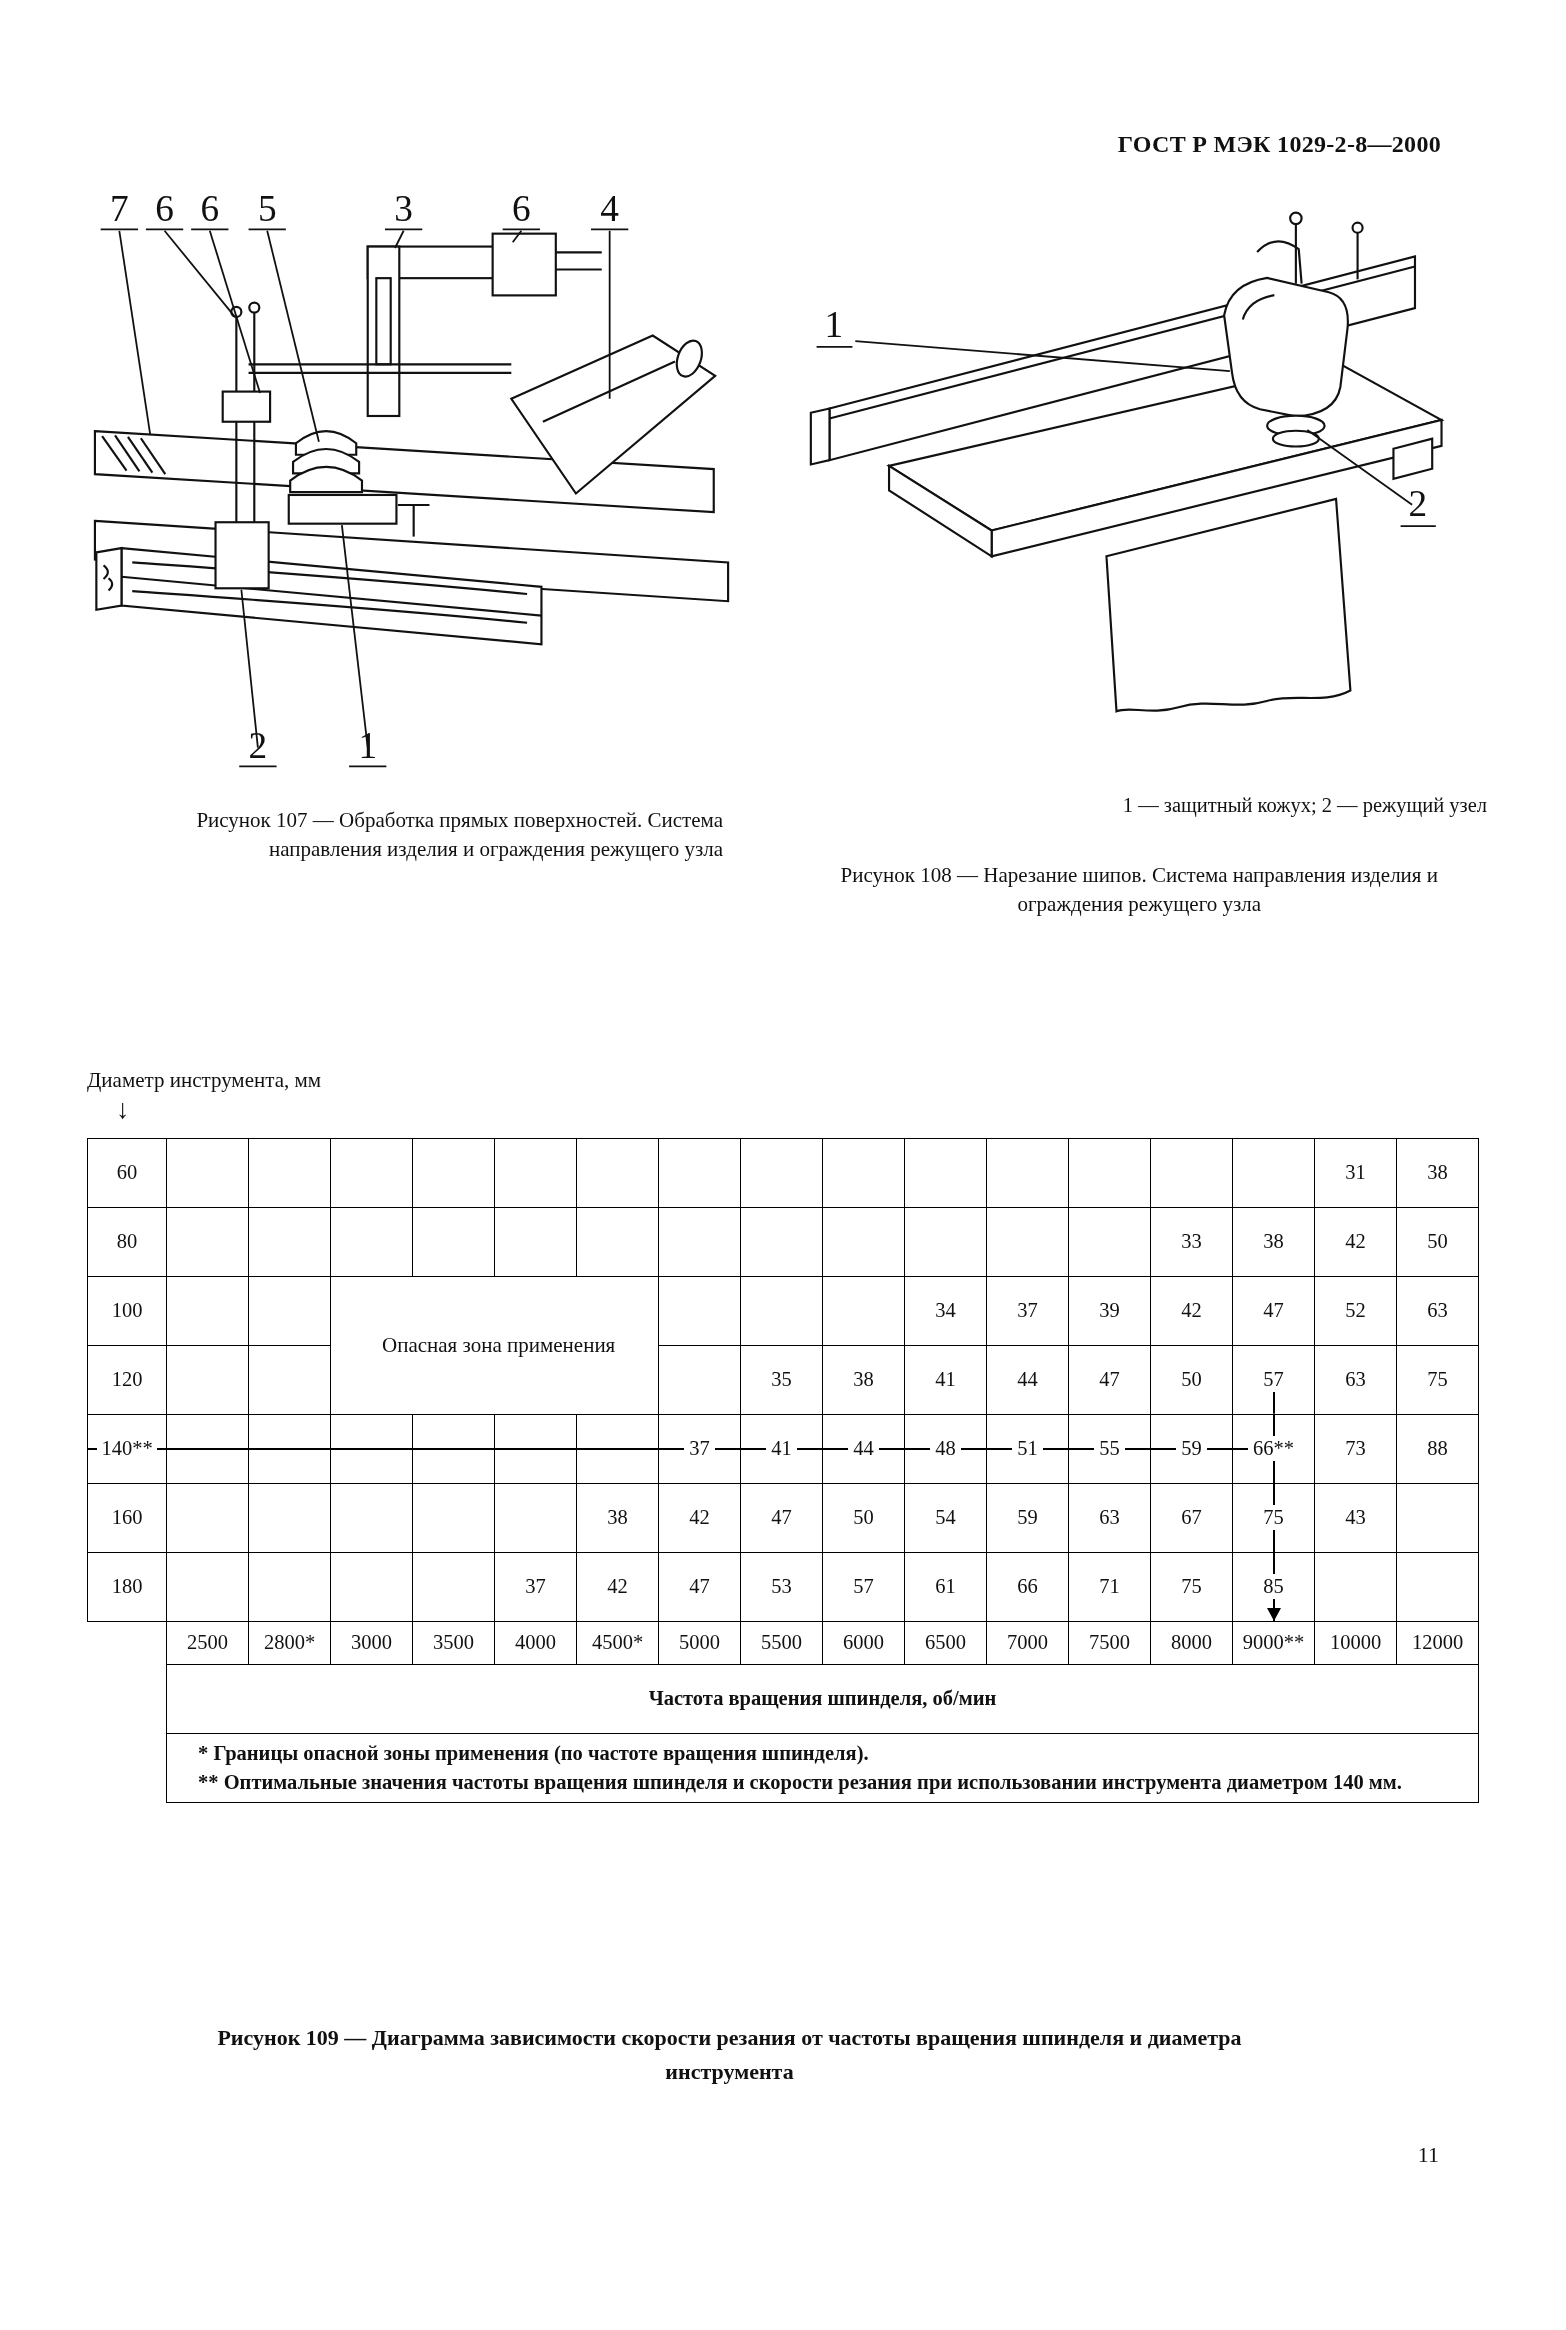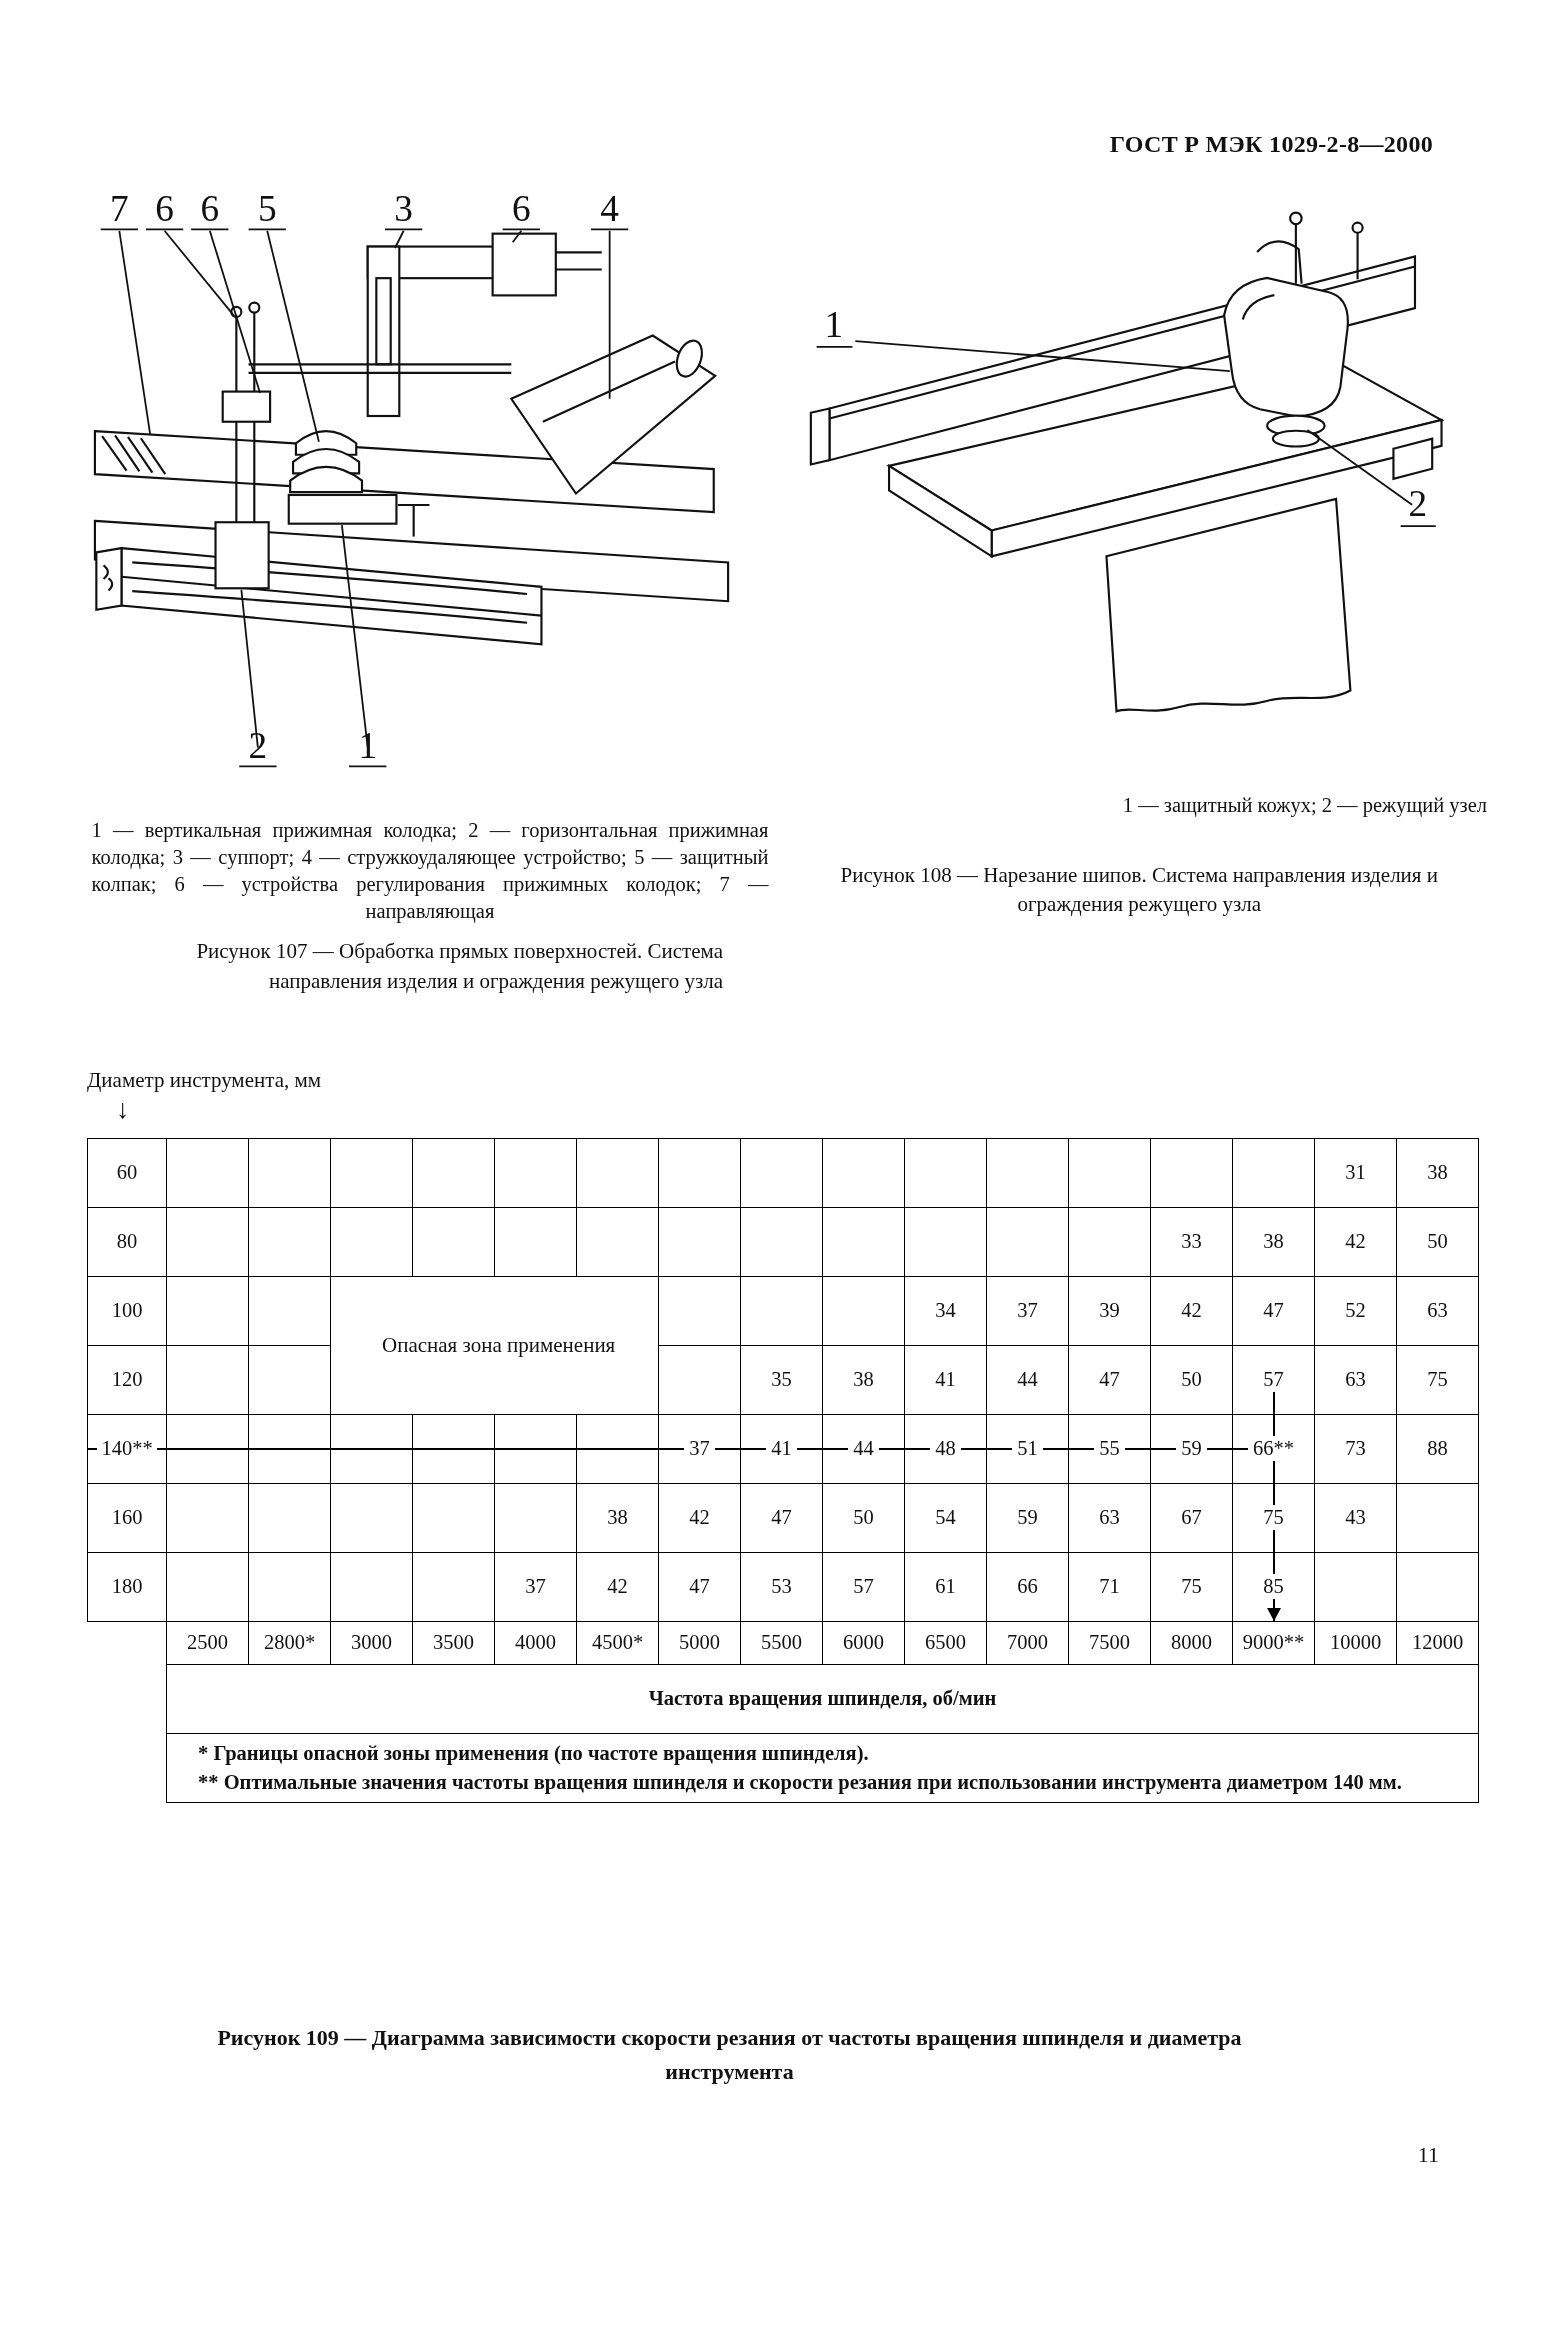--- a/index.html
+++ b/index.html
@@ -6,21 +6,21 @@
   .page{
     position:relative;
     width:1567px;height:2330px;
     background:#ffffff;
     font-family:"Liberation Serif","DejaVu Serif",serif;
     color:#111;
     overflow:hidden;
   }
   
   .doc-header{
-    position:absolute;top:131px;right:134px;
+    position:absolute;top:131px;right:126px;
     font-weight:bold;font-size:24px;letter-spacing:0.3px;
   }
   
   .figures{position:absolute;top:183px;left:82px;width:1405px;display:flex;}
   .fig-col-left{width:696px;}
   .fig-col-right{width:709px;padding-left:13.6px;box-sizing:border-box;}
   .fig svg{display:block;}
   .fig-legend{
     margin-top:23px;font-size:20.5px;line-height:1.32;
     text-align:justify;text-align-last:center;padding:0 9.6px;
@@ -164,21 +164,20 @@
             <text class="callout" x="178" y="52">6</text>
             <text class="callout" x="258" y="52">5</text>
             <text class="callout" x="448" y="52">3</text>
             <text class="callout" x="612" y="52">6</text>
             <text class="callout" x="735" y="52">4</text>
             <text class="callout" x="245" y="800">2</text>
             <text class="callout" x="398" y="800">1</text>
           </g>
         </svg>
       </div>
-      <div class="fig-legend">1 — вертикальная прижимная колодка; 2 — горизонтальная прижимная колодка; 3 — суппорт; 4 — стружкоудаляющее устройство; 5 — защитный колпак; 6 — устройства регулирования прижимных колодок; 7 — направляющая</div>
       <div class="fig-caption">Рисунок 107 — Обработка прямых поверхностей. Система направления изделия и ограждения режущего узла</div>
     </div>
 
     <div class="fig-col-right">
       <div class="fig" style="margin-top:16.4px;">
         <svg viewBox="0 0 950 800" width="682" height="574">
           <g stroke="#111" stroke-width="3" fill="none">
 
             <polygon points="135,372 760,228 905,308 278,462" fill="#fff"></polygon>
             <polygon points="278,462 905,308 905,344 278,498" fill="#fff"></polygon>

